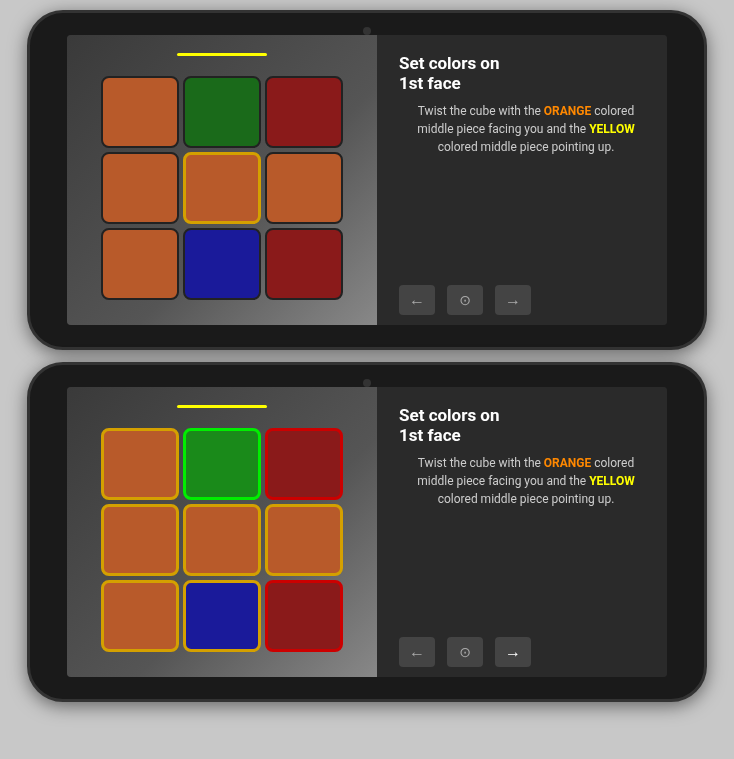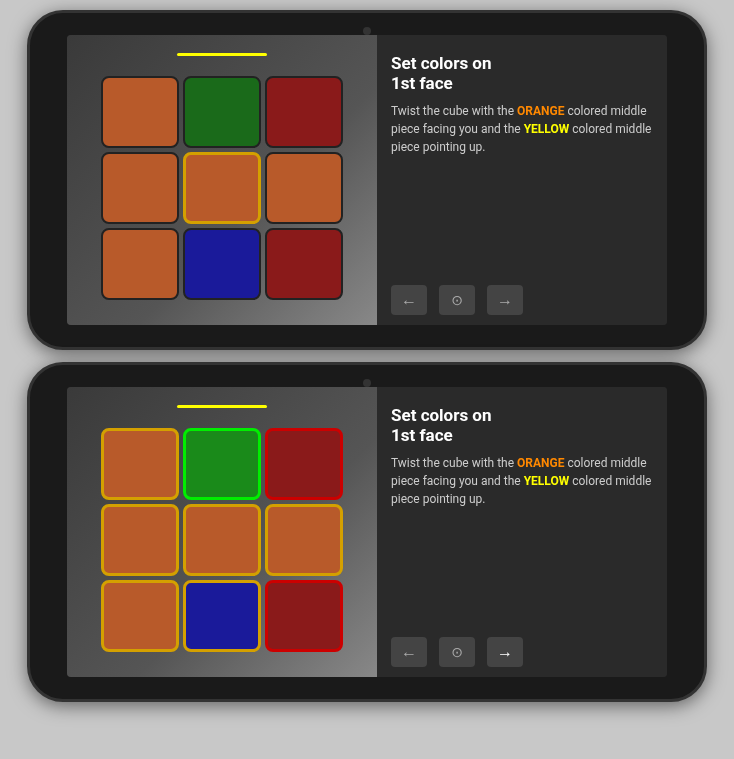--- a/index.html
+++ b/index.html
@@ -89,35 +89,37 @@
       border-radius: 2px;
     }
 
     .info-area {
       flex: 1;
       background: #2a2a2a;
       padding: 18px 14px 10px 14px;
       display: flex;
       flex-direction: column;
       justify-content: space-between;
+      margin-left: 8px;
     }
 
     .info-title {
       color: #ffffff;
       font-size: 17px;
       font-weight: bold;
       line-height: 1.2;
       margin-bottom: 8px;
     }
 
     .info-body {
       color: #cccccc;
       font-size: 12px;
       line-height: 1.5;
       flex: 1;
+      text-align: center;
     }
 
     .info-body .highlight-orange {
       color: #ff8800;
       font-weight: bold;
     }
 
     .info-body .highlight-yellow {
       color: #ffff00;
       font-weight: bold;

